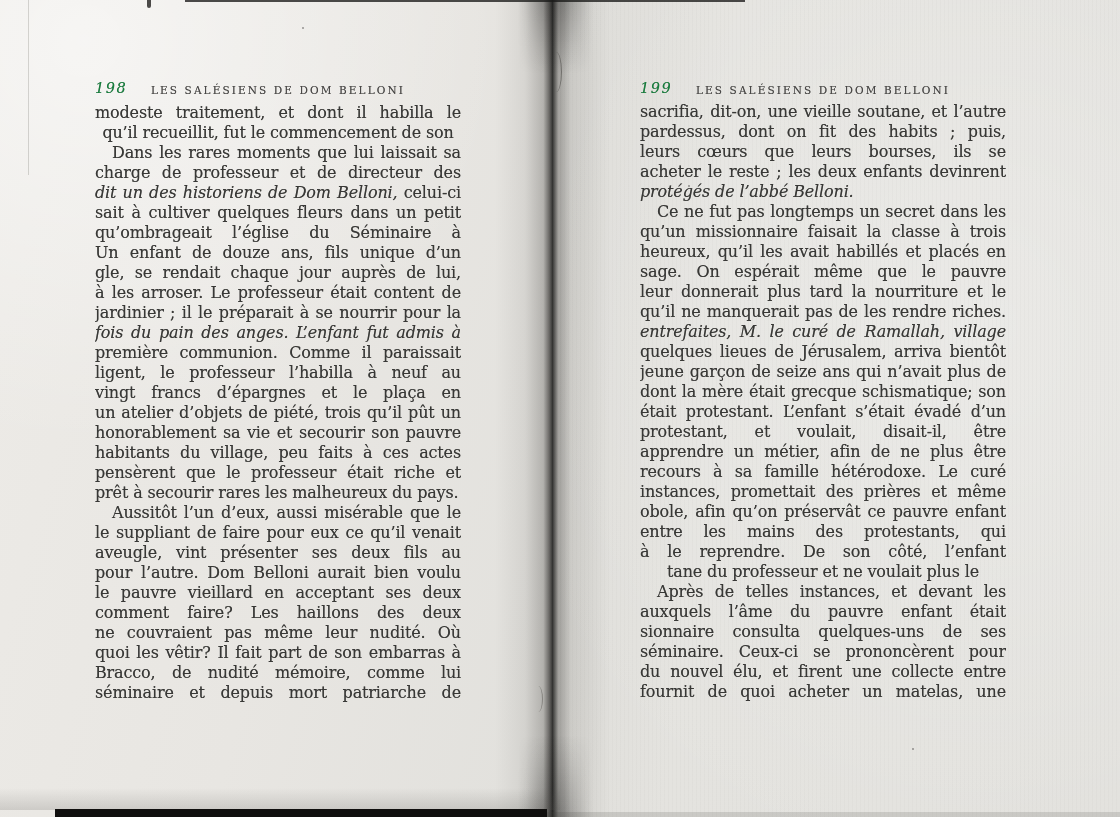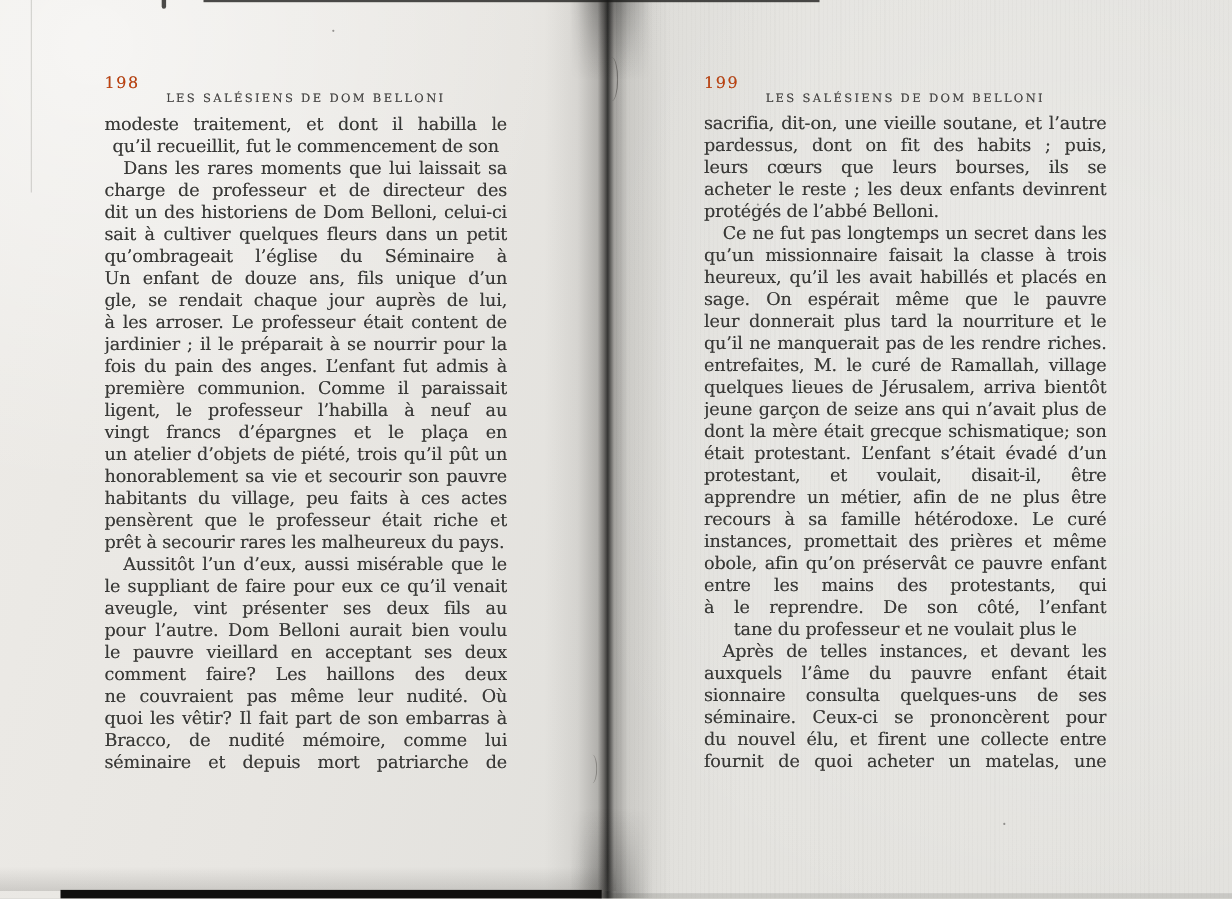--- a/index.html
+++ b/index.html
@@ -53,40 +53,41 @@
   .speck{position:absolute;background:rgba(60,58,55,0.5);border-radius:50%;}
 
   .running-title{
     position:absolute;top:84px;font-size:10.5px;letter-spacing:2.1px;
     color:#474645;white-space:nowrap;text-align:center;
     text-shadow:0 0 0.4px rgba(60,58,56,0.5);
   }
   .rt-left{left:95px;width:366px;}
   .rt-right{left:640px;width:366px;}
   .folio{
-    position:absolute;top:68px;font-size:14.5px;color:#c2410c;letter-spacing:1.5px;
+    position:absolute;top:80px;font-size:14.5px;color:#15803d;letter-spacing:1.5px;
     text-shadow:0 0 0.4px rgba(60,58,56,0.5);
+    font-style:italic;
   }
   .folio-left{left:95px;}
   .folio-right{left:640px;width:366px;}
 
   .lines{
     position:absolute;width:366px;color:#383836;
     font-size:16px;line-height:20px;letter-spacing:-0.15px;
   }
   .lines-left{left:95px;top:103px;}
   .lines-right{left:640px;top:102px;}
   .line{
     height:20px;overflow:hidden;
     text-align:justify;text-align-last:justify;
     text-shadow:0 0 0.4px rgba(56,56,54,0.55);
   }
   .line.end{text-align:center;text-align-last:left;}
   .line.ind{text-indent:17px;}
-  .it{}
+  .it{font-style:italic;}
 </style>
 </head>
 <body>
 
 <div class="scan">
   <div class="page left"></div>
   <div class="page right"></div>
   <div class="texture"></div>
   <div class="vignette"></div>
   <div class="gutter"></div>

